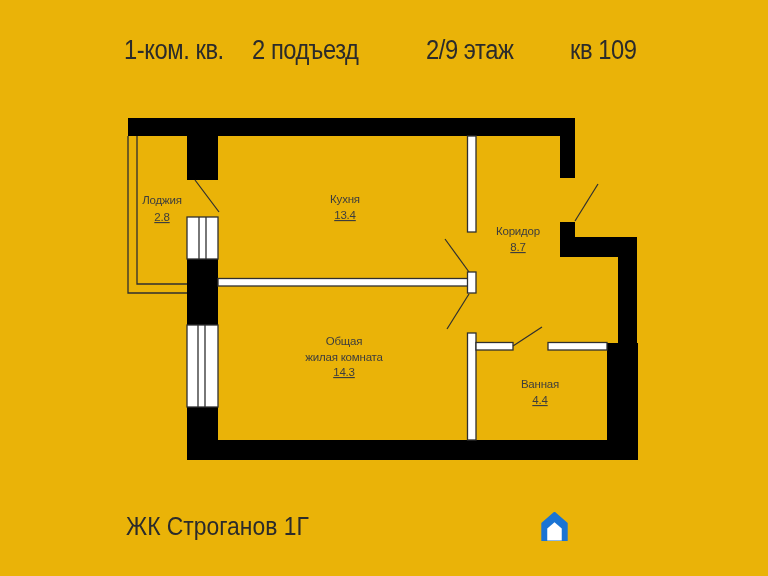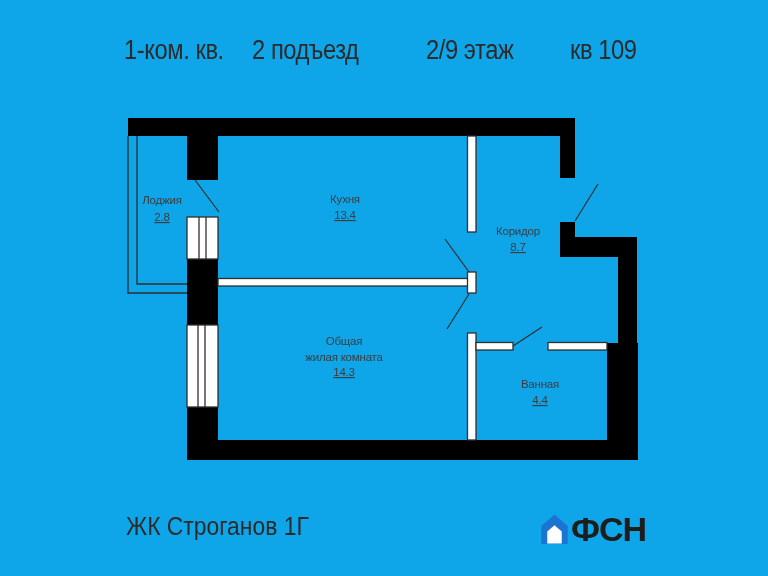--- a/index.html
+++ b/index.html
@@ -1,16 +1,16 @@
 <!DOCTYPE html>
 <html><head>
 <meta charset="utf-8">
 <style>
   html,body{margin:0;padding:0;background:#fff;}
-  .page{position:relative;width:768px;height:576px;background:#0ea5e9;overflow:hidden;
+  .page{position:relative;width:768px;height:576px;background:#eab308;overflow:hidden;
         font-family:"Liberation Sans",sans-serif;}
   .hdr-item{position:absolute;top:35px;font-size:27px;color:#2b2b2b;white-space:nowrap;
             transform:scaleX(0.88);transform-origin:0 0;letter-spacing:-0.5px;}
   .plan-svg{position:absolute;left:0;top:0;}
   .plan-svg text{font-family:"Liberation Sans",sans-serif;font-size:11.5px;fill:#3d3d3d;
                  letter-spacing:-0.2px;}
   .plan-svg text.area{text-decoration:underline;text-underline-offset:2px;}
   .tw{fill:#ffffff;stroke:#2f2f2f;stroke-width:1.3;}
   .thin-line{fill:none;stroke:#2f2f2f;stroke-width:1.3;}
   .door{stroke:#2f2f2f;stroke-width:1.2;}
@@ -96,16 +96,15 @@
     </g>
   </svg>
 
   <div class="ftr-name">ЖК Строганов 1Г</div>
 
   <div class="logo">
     <svg width="27" height="29" viewBox="0 0 26 28">
       <path d="M13,0.5 L25,11 V27.5 H1 V11 Z" fill="#1b74d4" stroke="#1b74d4" stroke-width="1.5" stroke-linejoin="round"></path>
       <path d="M13,10 L20,16 V27.5 H6 V16 Z" fill="#ffffff"></path>
     </svg>
-    <span class="logo-text">ФСН</span>
   </div>
 
 </div>
 
 </body></html>

